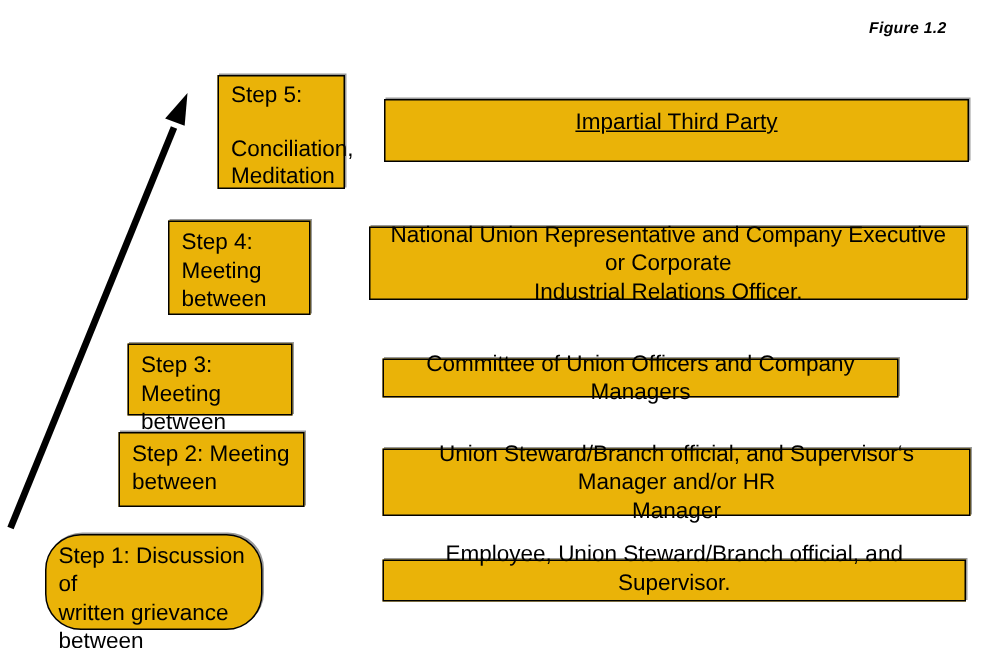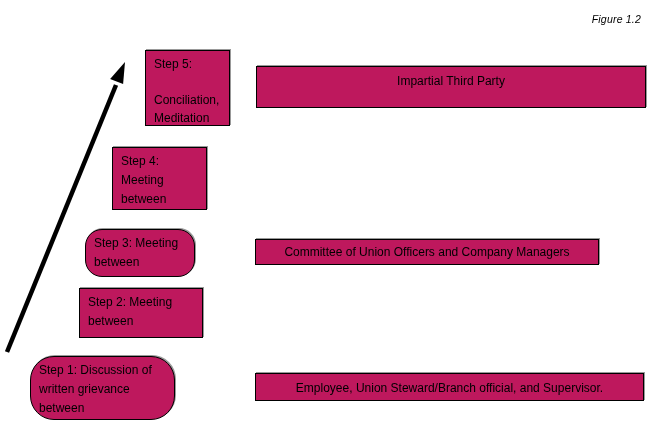--- a/index.html
+++ b/index.html
@@ -8,60 +8,60 @@
     width: 655px;
     height: 432px;
     background: #ffffff;
     color: #000000;
     font-family: "Liberation Sans", sans-serif;
     overflow: hidden;
   }
   .figure-label {
     position: absolute;
     top: 13px;
-    right: 14px;
+    right: 24px;
     font-size: 10.5px;
     font-style: italic;
-    font-weight: 400;
+    font-weight: 700;
     letter-spacing: 0.2px;
   }
   .arrow-svg {
     position: absolute;
     left: 0; top: 0;
     width: 655px; height: 432px;
   }
   .box {
     position: absolute;
     box-sizing: border-box;
-    background: #be185d;
+    background: #eab308;
     border: 1.5px solid #000000;
     box-shadow: 1px -1px 0 #999999;
-    font-size: 12px;
+    font-size: 15px;
   }
   .step-box {
     line-height: 19px;
     padding: 4px 8px;
     text-align: left;
   }
   .step-box .txt, .party-box .txt { white-space: pre-line; }
   .step-5 { line-height: 18px; }
   .party-box {
     display: flex;
     align-items: center;
     justify-content: center;
     text-align: center;
     line-height: 19px;
     padding: 2px 10px;
   }
-  .party-box.top-align { align-items: flex-start; padding-top: 5px; }
+  .party-box.top-align { align-items: flex-start; padding-top: 5px; text-decoration: underline; }
 
   
   #step1 { left: 30px;  top: 356px; width: 145px; height: 64px; border-radius: 24px; }
   #step2 { left: 79px;  top: 288px; width: 124px; height: 50px; }
-  #step3 { left: 85px;  top: 229px; width: 110px; height: 48px; border-radius: 17px; }
+  #step3 { left: 85px;  top: 229px; width: 110px; height: 48px; }
   #step4 { left: 112px; top: 147px; width: 95px;  height: 63px; }
   #step5 { left: 145px; top: 50px;  width: 85px;  height: 76px; }
 
   #party1 { left: 255px; top: 373px; width: 389px; height: 28px; align-items: flex-end; }
   #party2 { left: 255px; top: 299px; width: 392px; height: 45px; }
   #party3 { left: 255px; top: 239px; width: 344px; height: 26px; }
   #party4 { left: 246px; top: 151px; width: 399px; height: 49px; }
   #party5 { left: 256px; top: 66px;  width: 390px; height: 42px; }
 </style>
 </head>
@@ -97,20 +97,28 @@
   <div id="step5" class="box step-box step-5">
     <span class="txt">Step 5:
 
 Conciliation,
 Meditation</span>
   </div>
 
   <div id="party1" class="box party-box">
     <span class="txt">Employee, Union Steward/Branch official, and Supervisor.</span>
   </div>
+  <div id="party2" class="box party-box">
+    <span class="txt">Union Steward/Branch official, and Supervisor‘s Manager and/or HR
+Manager</span>
+  </div>
   <div id="party3" class="box party-box">
     <span class="txt">Committee of Union Officers and Company Managers</span>
+  </div>
+  <div id="party4" class="box party-box">
+    <span class="txt">National Union Representative and Company Executive or Corporate
+Industrial Relations Officer.</span>
   </div>
   <div id="party5" class="box party-box top-align">
     <span class="txt">Impartial Third Party</span>
   </div>
 
 </div>
 
 </body></html>

